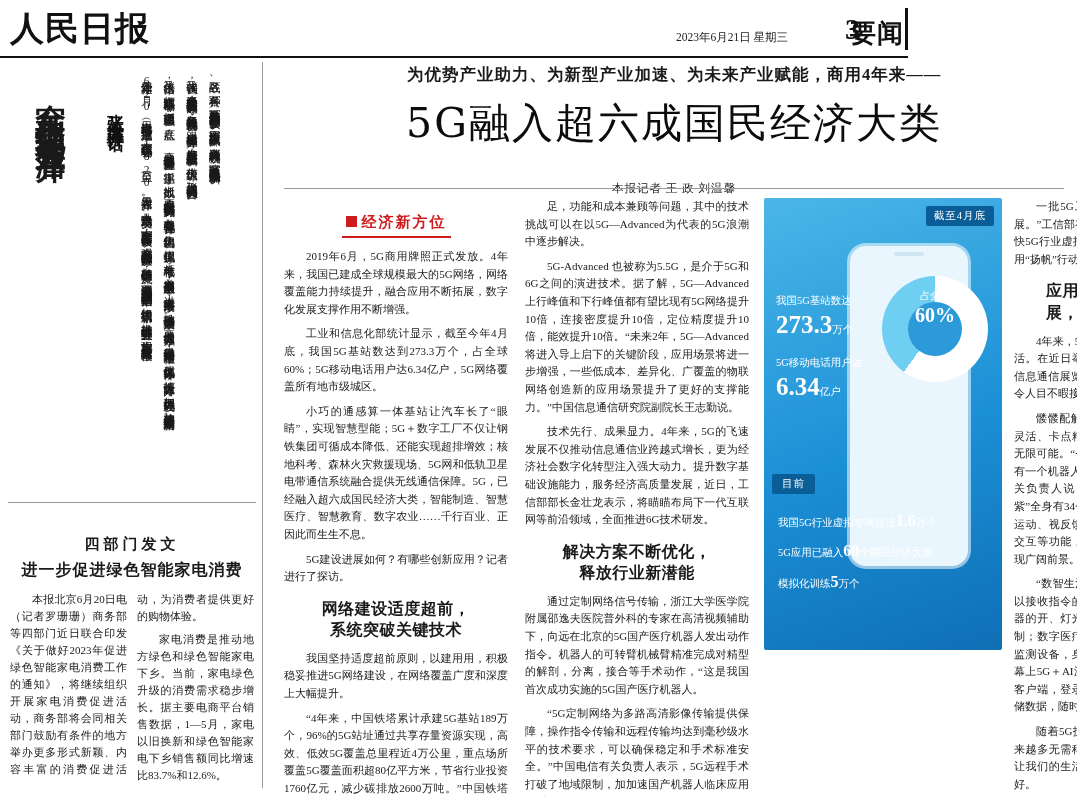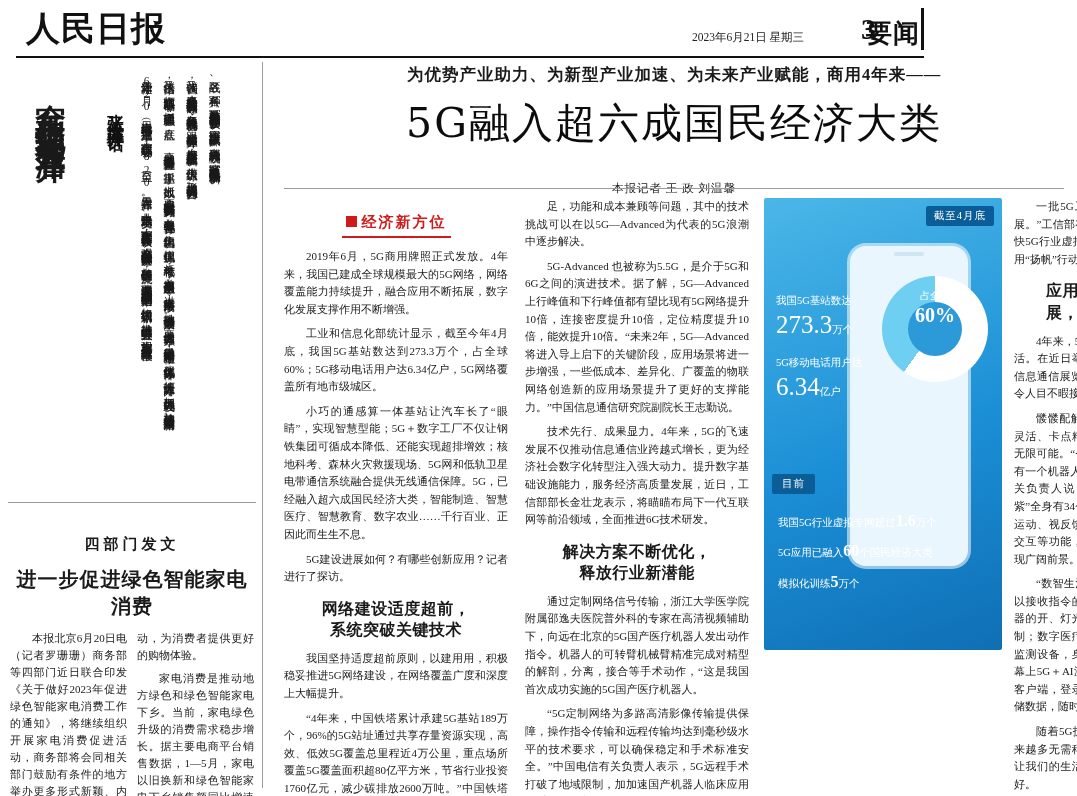--- a/index.html
+++ b/index.html
@@ -8,21 +8,20 @@
     background:#ffffff;
     font-family:"Liberation Serif", serif;
     color:#1a1a1a;
     overflow:hidden;
     position:relative;
   }
   
   .masthead{
     position:absolute;left:0;top:0;width:908px;height:56px;
     border-bottom:2px solid #111;
-    margin-left:16px;
   }
   .logo{
     position:absolute;left:10px;top:6px;
     font-family:"DejaVu Serif", serif;
     font-weight:bold;font-size:34px;letter-spacing:1px;
     color:#111;white-space:nowrap;
   }
   .dateline{
     position:absolute;right:120px;top:30px;
     font-size:11.5px;color:#222;white-space:nowrap;
@@ -71,21 +70,21 @@
   .vbody{position:absolute;top:10px;left:128px;width:118px;height:420px;}
   .vbody .vcol{height:420px;display:inline-block;margin-left:2px;}
 
   .hrule{position:absolute;left:0;width:248px;height:1px;background:#9a9a9a;}
 
   .sub2{position:absolute;left:0;top:452px;width:248px;}
   .sub2 .kicker{
     text-align:center;font-size:15px;font-weight:bold;letter-spacing:4px;margin-top:21px;
   }
   .sub2 .h2{
-    text-align:center;font-size:20px;font-weight:bold;letter-spacing:1px;margin-top:12px;
+    text-align:center;font-size:16px;font-weight:bold;letter-spacing:1px;margin-top:6px;
     font-family:"DejaVu Serif", serif;
   }
   .sub2 .body{
     margin-top:10px;font-size:11px;line-height:1.55;text-align:justify;
     column-count:2;column-gap:10px;column-rule:0;
     padding:0 2px;
   }
   .sub2 .body p{margin:0 0 6px 0;text-indent:2em;}
 
   
@@ -159,21 +158,21 @@
     position:absolute;right:8px;top:8px;background:#0b5d98;color:#fff;
     font-size:10.5px;padding:3px 8px;border-radius:2px;letter-spacing:1px;
   }
   .ribbon2{
     position:absolute;left:8px;background:#0b5d98;color:#fff;
     font-size:10.5px;padding:3px 10px;border-radius:2px;letter-spacing:1px;
   }
   .istat{
     position:absolute;color:#ffffff;font-size:10.5px;line-height:1.35;width:150px;
   }
-  .istat .big{font-size:25px;font-weight:normal;color:#ffffff;margin-top:42px;}
+  .istat .big{font-size:25px;font-weight:bold;color:#ffffff;margin-top:42px;}
   .ilist{
     position:absolute;left:14px;color:#ffffff;font-size:10.5px;line-height:1.9;width:212px;
   }
   .ilist b{font-size:16px;font-weight:bold;margin-top:40px;}
 </style>
 </head>
 <body>
 
 <div class="masthead">
   <div class="logo">人民日报</div>

